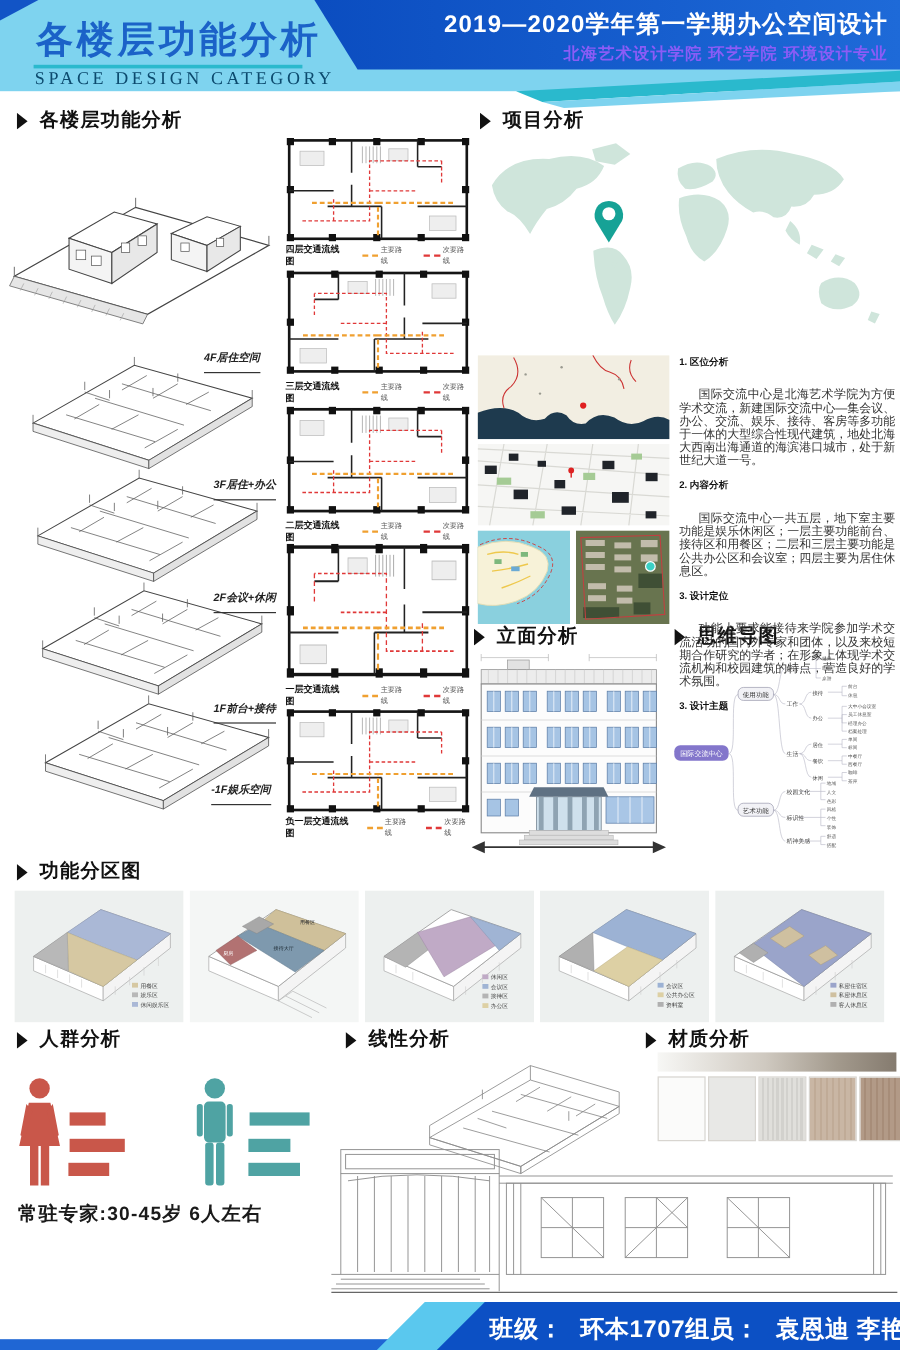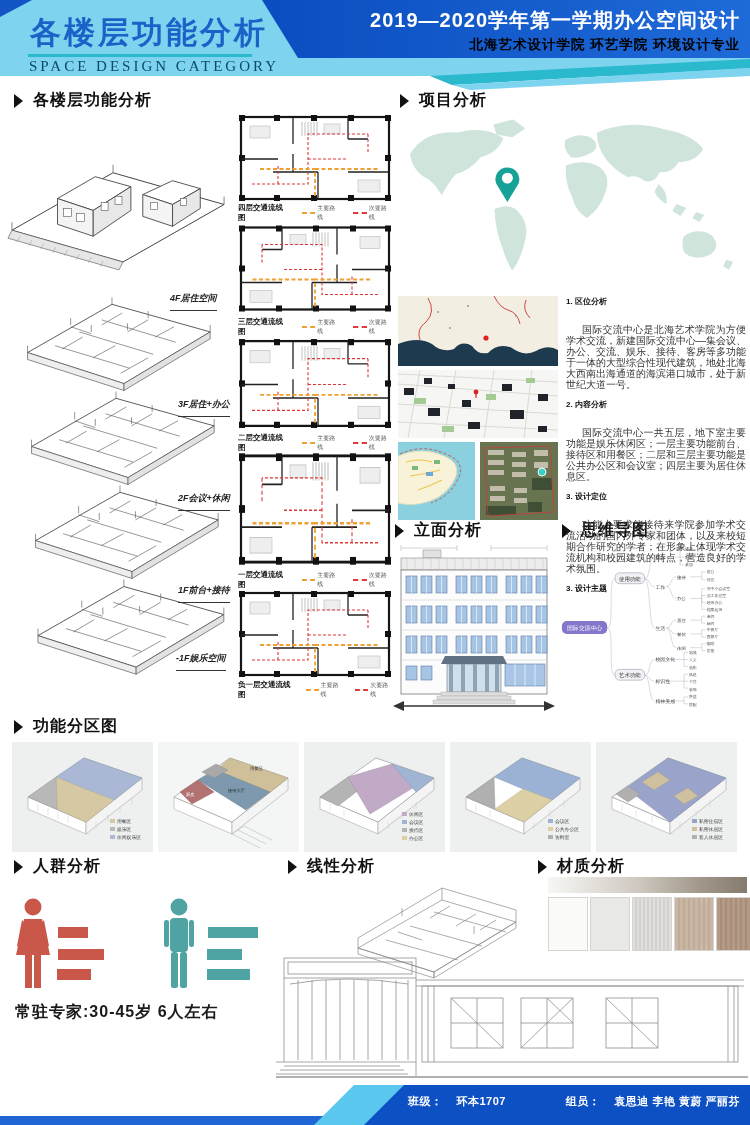--- a/index.html
+++ b/index.html
@@ -5,21 +5,21 @@
   html,body{margin:0;padding:0;background:#9a9a9a;}
   .poster{position:relative;width:750px;height:1125px;background:#ffffff;overflow:hidden;
           font-family:"Liberation Sans","DejaVu Sans",sans-serif;color:#222;}
   .abs{position:absolute;}
   
   .t-cn{position:absolute;left:30px;top:12px;font-size:31px;font-weight:bold;color:#1b62c8;letter-spacing:3px;}
   .t-rule{position:absolute;left:28px;top:54px;width:224px;height:3px;background:#2ab9cd;}
   .t-en{position:absolute;left:29px;top:58px;font-size:15px;color:#0c4a6e;letter-spacing:3px;
         font-family:"Liberation Serif","DejaVu Serif",serif;}
   .r1{position:absolute;right:10px;top:7px;font-size:20px;font-weight:bold;color:#fff;letter-spacing:1px;}
-  .r2{position:absolute;right:10px;top:36px;font-size:13.5px;font-weight:bold;color:#000000;letter-spacing:1px;}
+  .r2{position:absolute;right:10px;top:36px;font-size:13.5px;font-weight:bold;color:#8b5cf6;letter-spacing:1px;}
   
   .sec{position:absolute;display:flex;align-items:center;gap:9px;font-size:16px;font-weight:bold;color:#111;letter-spacing:1px;}
   
   .flabel{position:absolute;font-size:9px;font-weight:bold;color:#222;border-bottom:1.2px solid #333;padding-bottom:5px;font-style:italic;}
   
   .pcap{position:absolute;left:238px;width:154px;display:flex;align-items:center;justify-content:space-between;gap:13px;}
   .pcap .pl{font-size:7.5px;font-weight:bold;color:#111;}
   .pcap .lg{display:flex;align-items:center;gap:2px;font-size:6px;color:#555;}
   .dash{display:inline-block;width:14px;height:0;}
   .dash.m{border-top:2px dashed #f0a030;}
@@ -31,21 +31,21 @@
   
   .pline{position:absolute;left:15px;font-size:16px;font-weight:bold;color:#1a1a1a;letter-spacing:1px;}
   .bar{position:absolute;height:11px;}
   
   .grad{position:absolute;left:548px;top:877px;width:199px;height:16px;
         background:linear-gradient(90deg,#f7f7f5,#cfc9c0 45%,#a39a8d 75%,#857b6f);}
   .swrow{position:absolute;left:548px;top:897px;display:flex;gap:2px;}
   .sw{width:38px;height:52px;border:0.5px solid #d8d5d0;}
   
   .ftext{position:absolute;left:408px;right:10px;top:1094px;display:flex;justify-content:space-between;
-         color:#fff;font-weight:bold;font-size:11px;letter-spacing:0.5px;}
+         color:#fff;font-weight:bold;font-size:20px;letter-spacing:0.5px;}
   .fgrp{display:flex;gap:14px;white-space:nowrap;}
   svg{display:block;}
 </style>
 </head>
 <body>
 
 <div class="poster">
 
   <svg class="abs" style="left:0;top:0" width="750" height="90">
     <defs>

